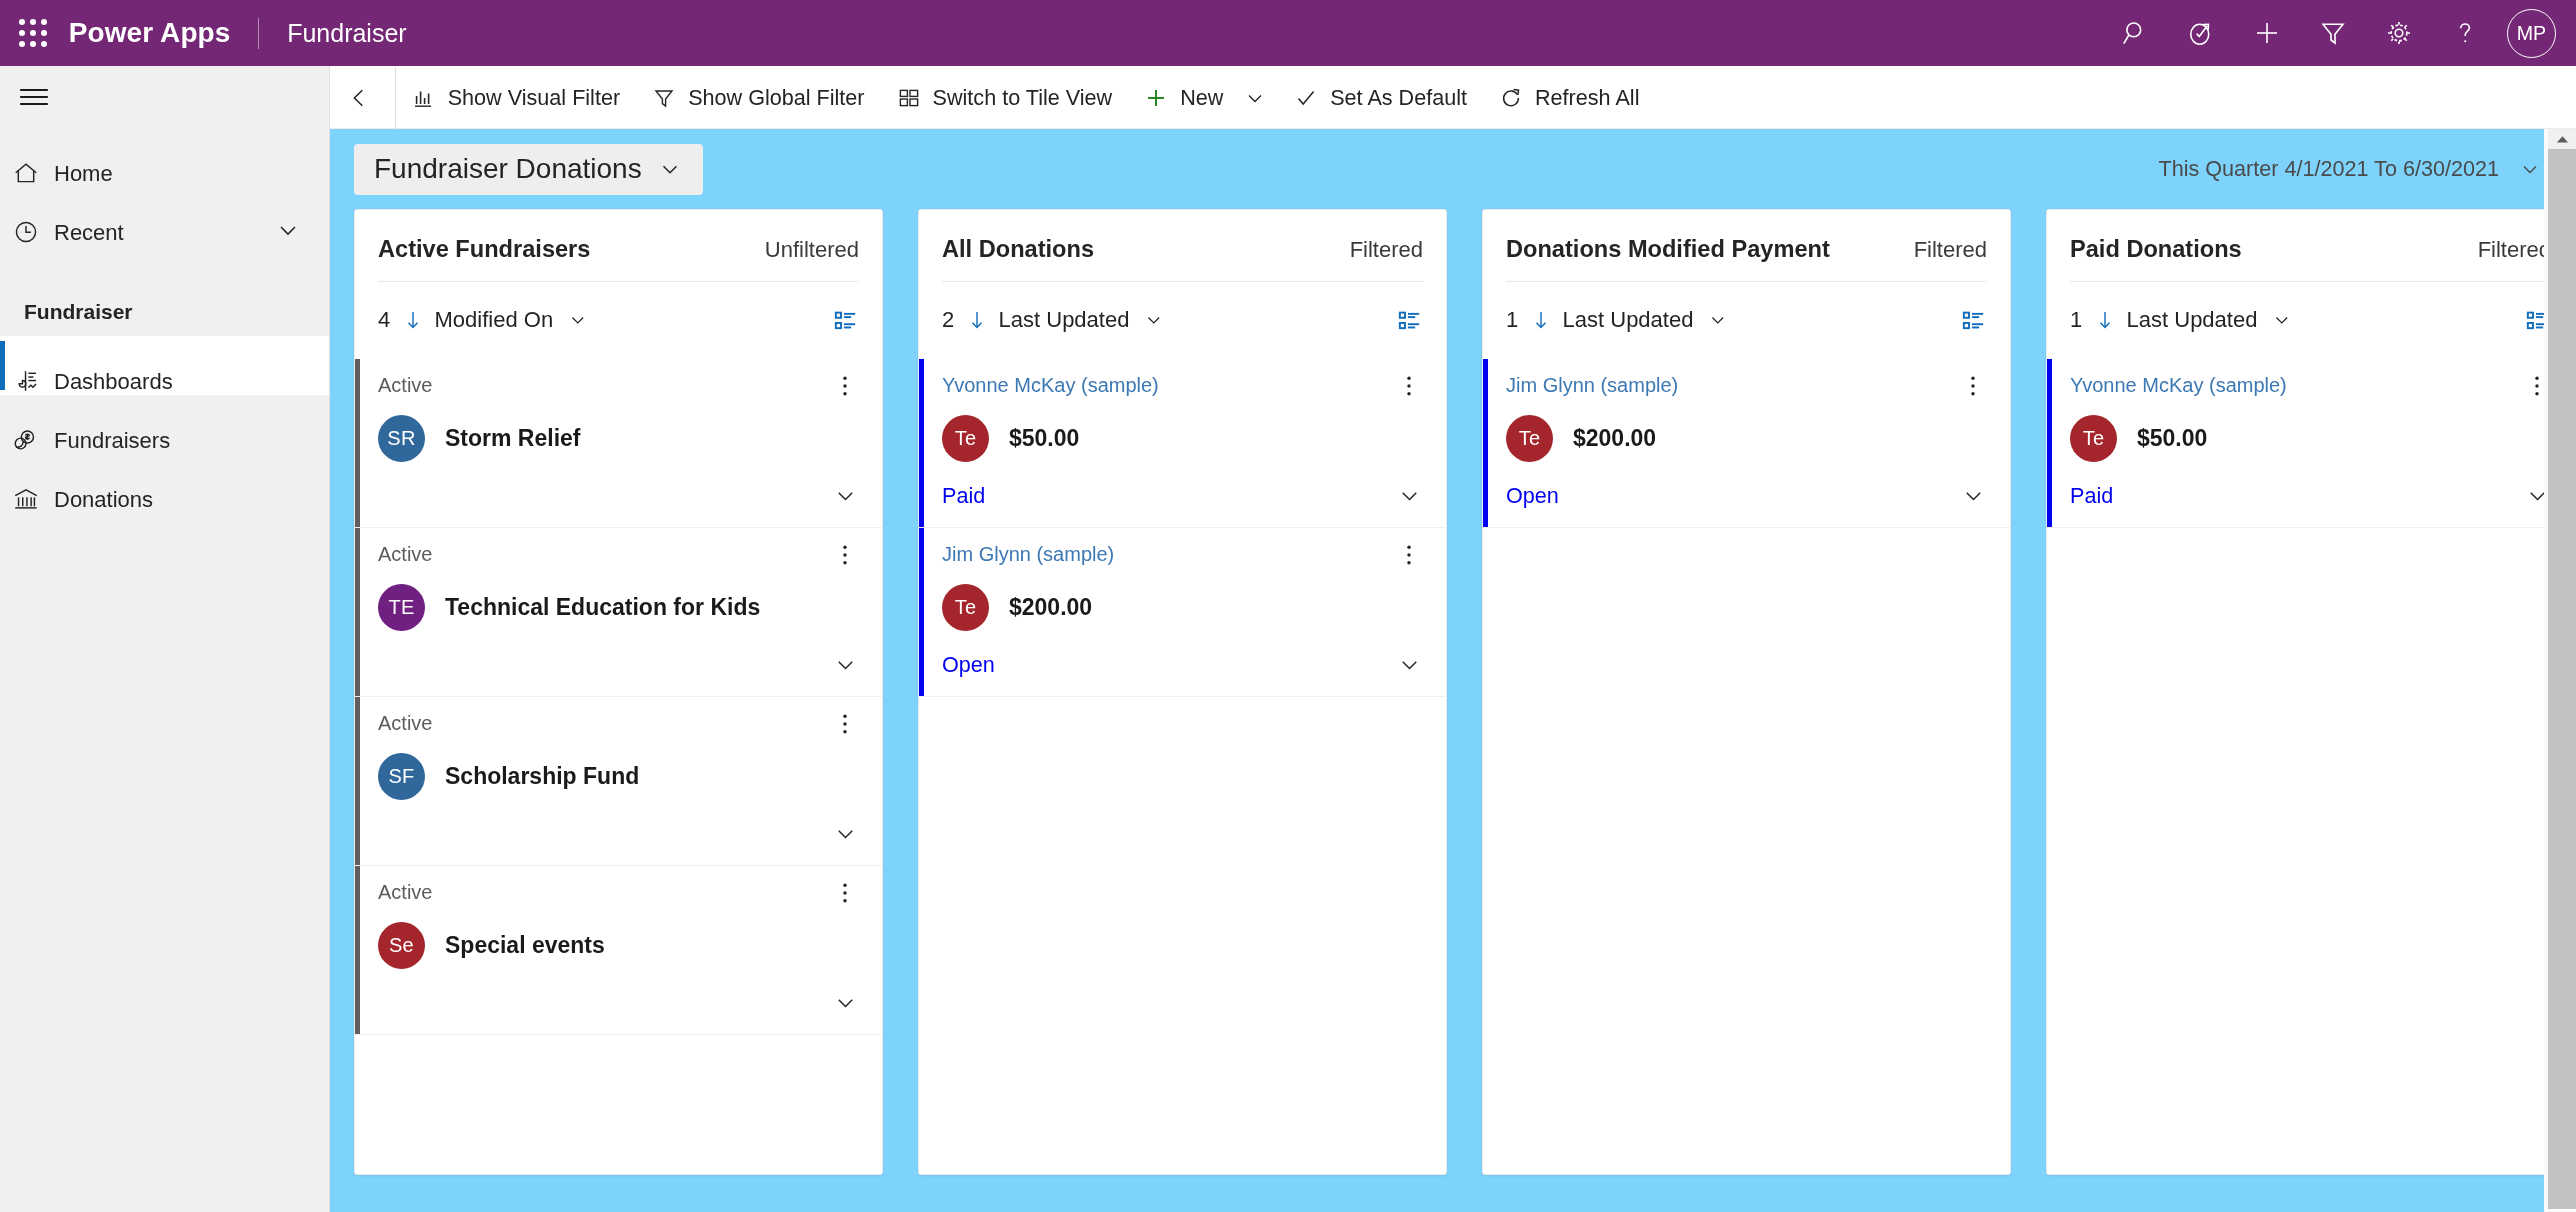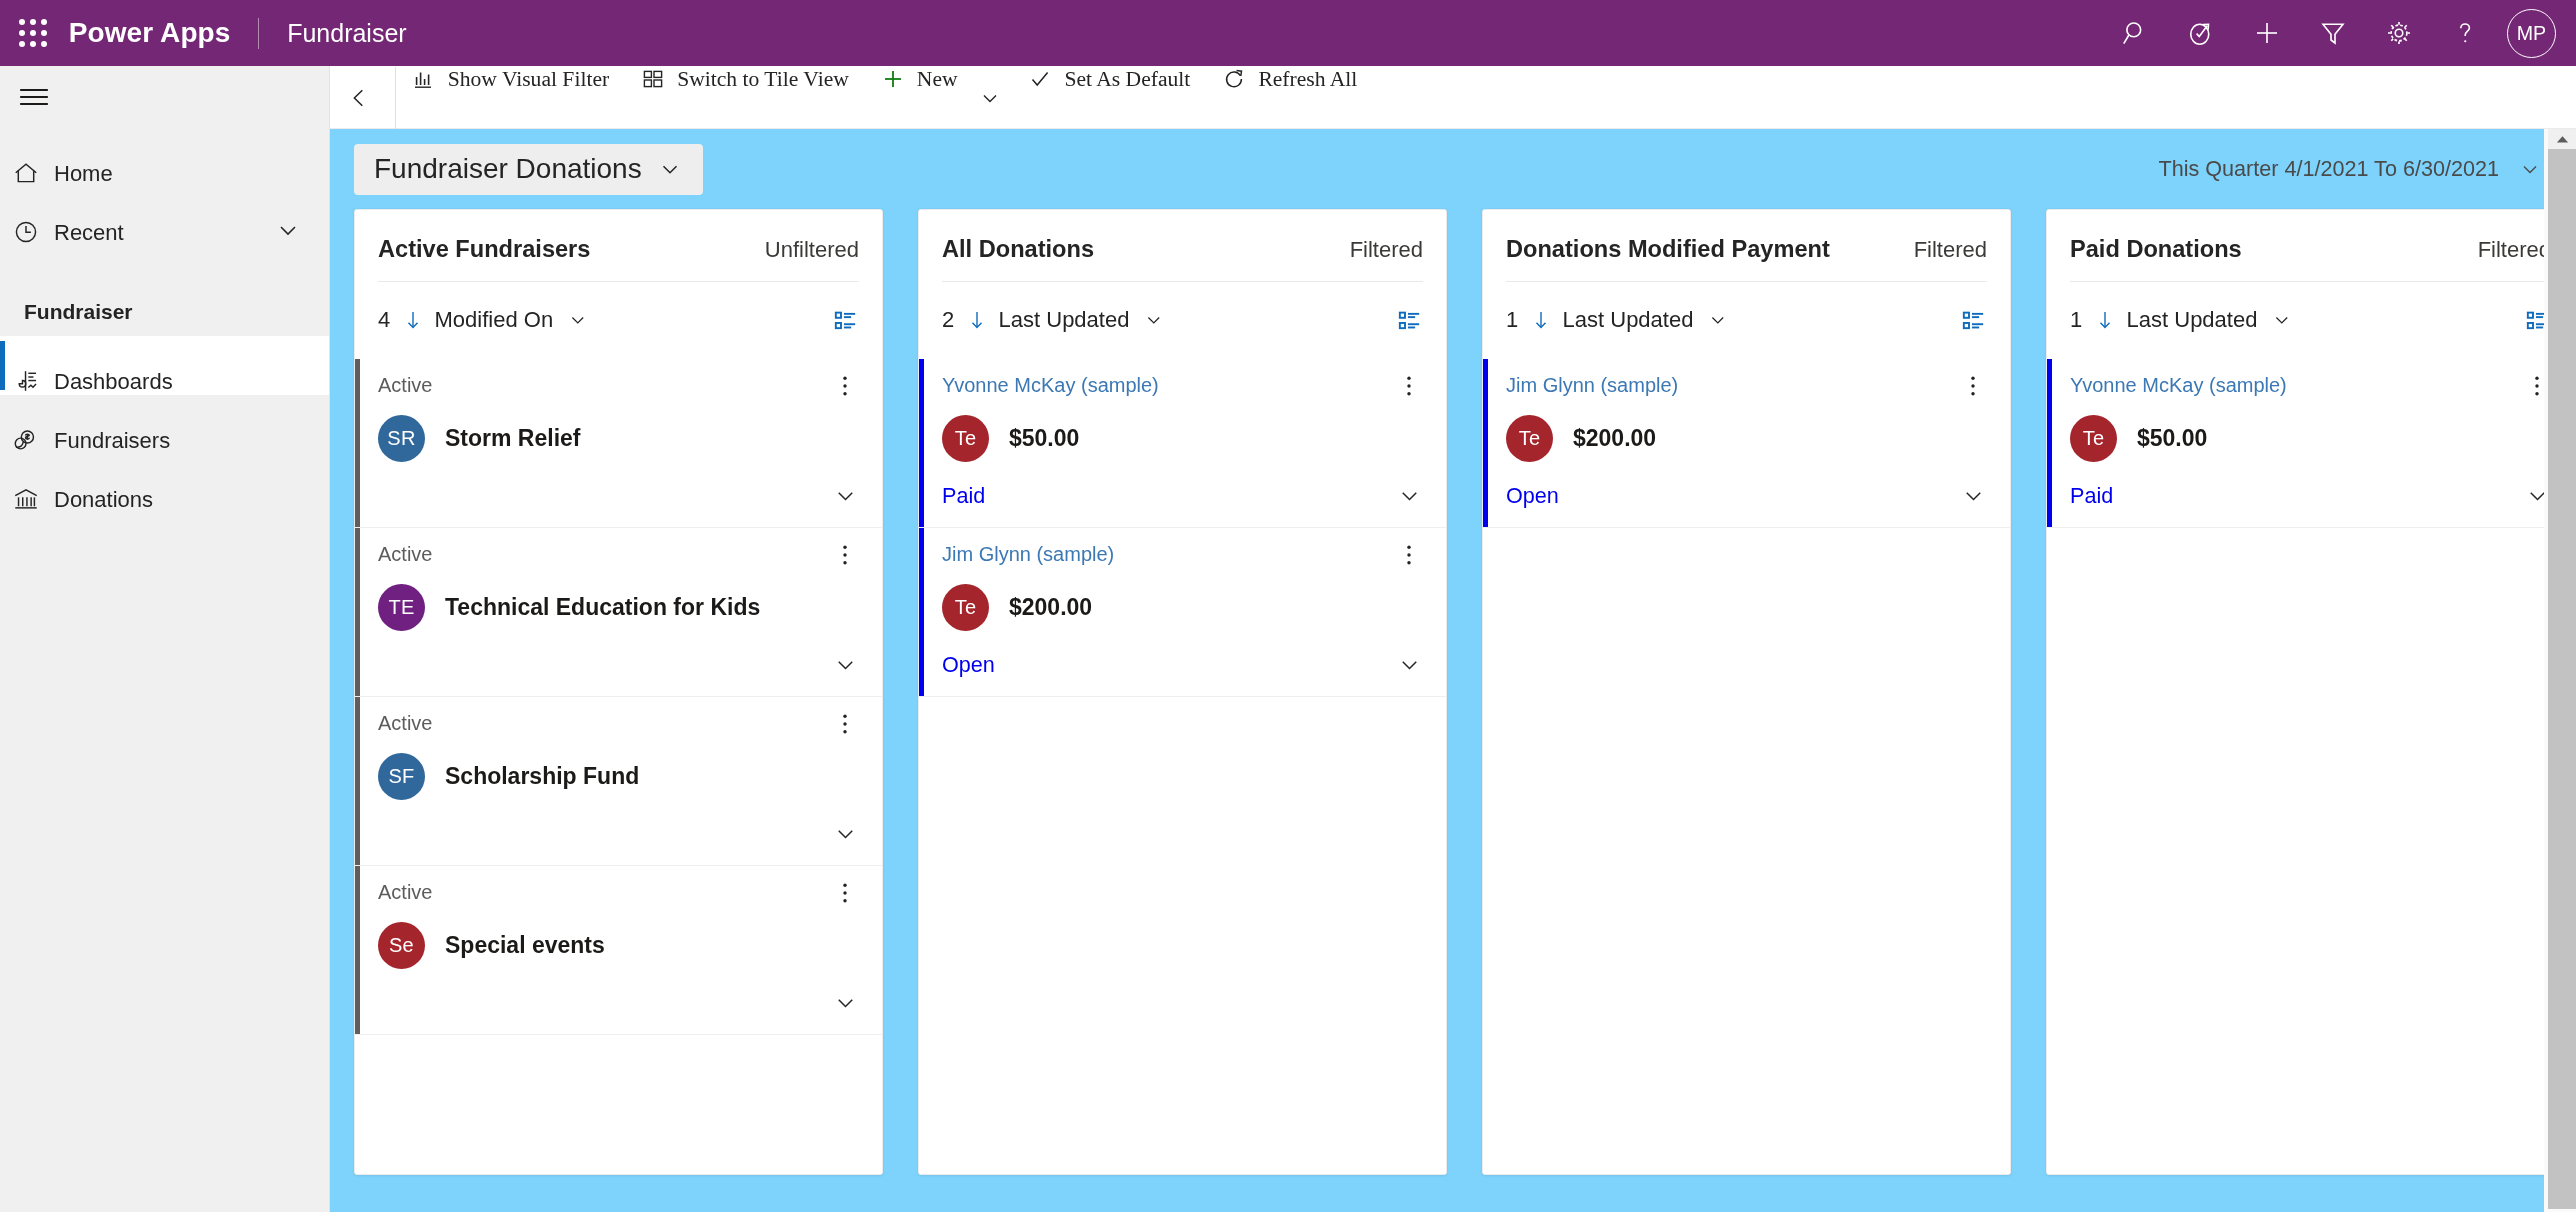--- a/index.html
+++ b/index.html
@@ -73,23 +73,22 @@
 
   
   .cmdbar {
     position: absolute; left: 330px; top: 67px; width: 2246px; height: 62px;
     background: #ffffff; border-bottom: 0.7px solid #edebe9;
     display: flex; align-items: center;
   }
   .cmd-back { width: 65px; height: 62px; display:flex; align-items:center; justify-content:center; cursor:pointer; }
   .cmd-divider { width:0.7px; height: 62px; background: #e1dfdd; }
   .cmd-btn {
-    display: flex; align-items: flex-start; height: 62px; padding: 0 16px; cursor: pointer;
+    display: flex; align-items: center; height: 62px; padding: 0 16px; cursor: pointer;
     white-space: nowrap;
-    font-family: Liberation Serif, serif;
   }
   .cmd-btn .cb-icon { margin-right: 12px; display:flex; align-items:center; }
   .cmd-btn .cb-label { font-size: 21.6px; color: #242424; }
   .cmd-caret { display:flex; align-items:center; padding: 0 10.8px 0 4px; height:62px; cursor:pointer; }
 
   
   .dash {
     position: absolute; left: 330px; top: 129px; width: 2246px; height: 1083px;
     background: #7dd3fc; overflow: hidden;
   }
@@ -332,20 +331,28 @@
           <line x1="4.6" y1="18" x2="4.6" y2="10"></line>
             <line x1="8.6" y1="18" x2="8.6" y2="5.5"></line>
           <line x1="12.6" y1="18" x2="12.6" y2="12"></line>
             <line x1="16.6" y1="18" x2="16.6" y2="7.5"></line>
           <line x1="3" y1="20.2" x2="19" y2="20.2" stroke-width="1.4"></line>
         </svg>
       </span>
       <span class="cb-label">Show Visual Filter</span>
     </div>
 
+    <div class="cmd-btn">
+      <span class="cb-icon">
+        <svg width="24" height="24" viewBox="0 0 24 24" fill="none" stroke="#242424" stroke-width="1.4">
+          <polygon points="4,5 20,5 13.6,13 13.6,20 10.4,17.6 10.4,13"></polygon>
+        </svg>
+      </span>
+      <span class="cb-label">Show Global Filter</span>
+    </div>
 
     <div class="cmd-btn">
       <span class="cb-icon">
         <svg width="24" height="24" viewBox="0 0 24 24" fill="none" stroke="#242424" stroke-width="1.4">
           <rect x="3.4" y="4.4" width="7" height="6"></rect>
             <rect x="13" y="4.4" width="7.6" height="6"></rect>
           <rect x="3.4" y="13" width="7" height="6.6"></rect>
             <rect x="13" y="13" width="7.6" height="6.6"></rect>
         </svg>
       </span>

